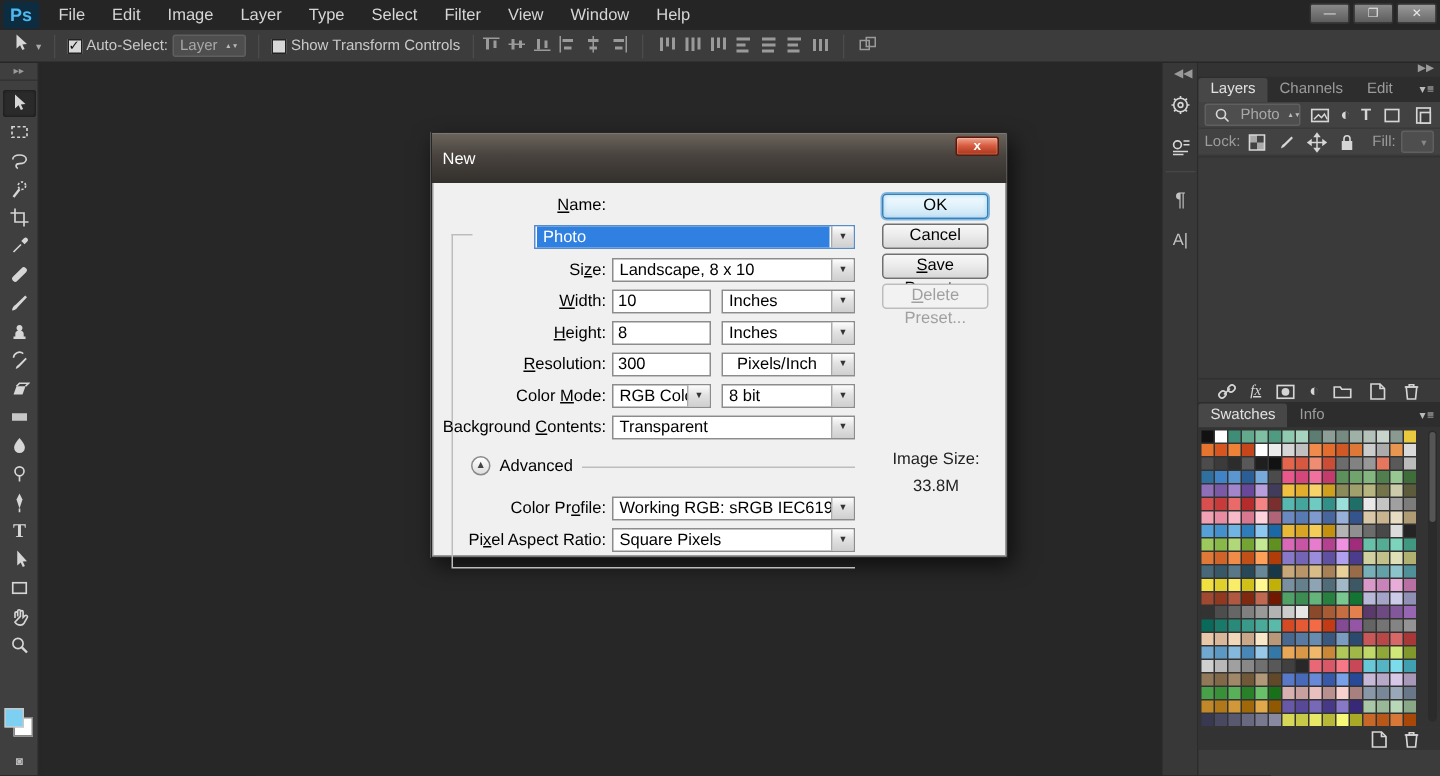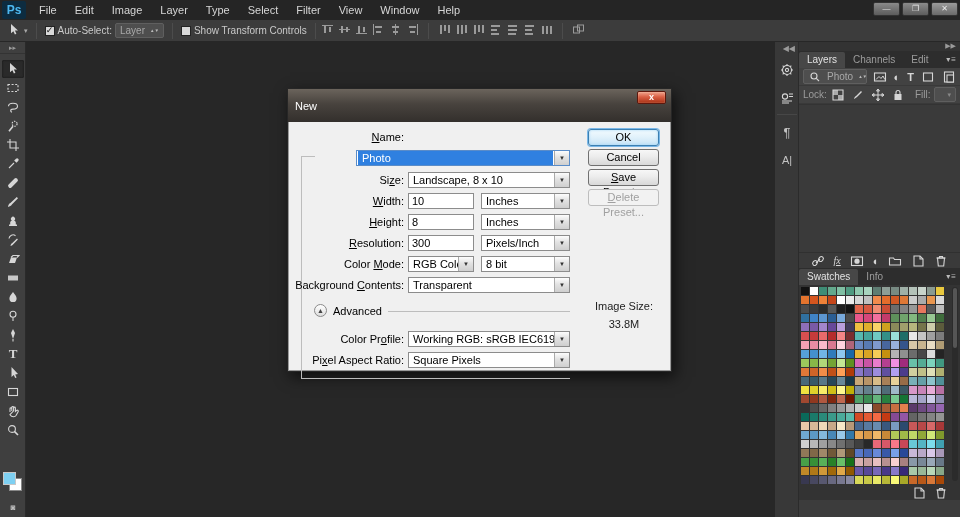--- a/index.html
+++ b/index.html
@@ -539,21 +539,21 @@
         <input class="txt" style="position: absolute; left: 120px; width: 66px;" value="8">
         <span class="combo" style="left:193px;width:89px;">
           <span class="ctext">Inches</span>
           <span class="carrow">▼</span>
         </span>
       </div>
 
       <div class="row" style="top:112px;">
         <span class="lbl"><u>R</u>esolution:</span>
         <input class="txt" style="position: absolute; left: 120px; width: 66px;" value="300">
-        <span class="combo" style="left:193px;width:89px;">
+        <span class="combo" style="left:193px;width:89px;text-align:center;">
           <span class="ctext">Pixels/Inch</span>
           <span class="carrow">▼</span>
         </span>
       </div>
 
       <div class="row" style="top:133px;">
         <span class="lbl">Color <u>M</u>ode:</span>
         <span class="combo" style="left:120px;width:66px;">
           <span class="ctext">RGB Color</span>
           <span class="carrow">▼</span>

